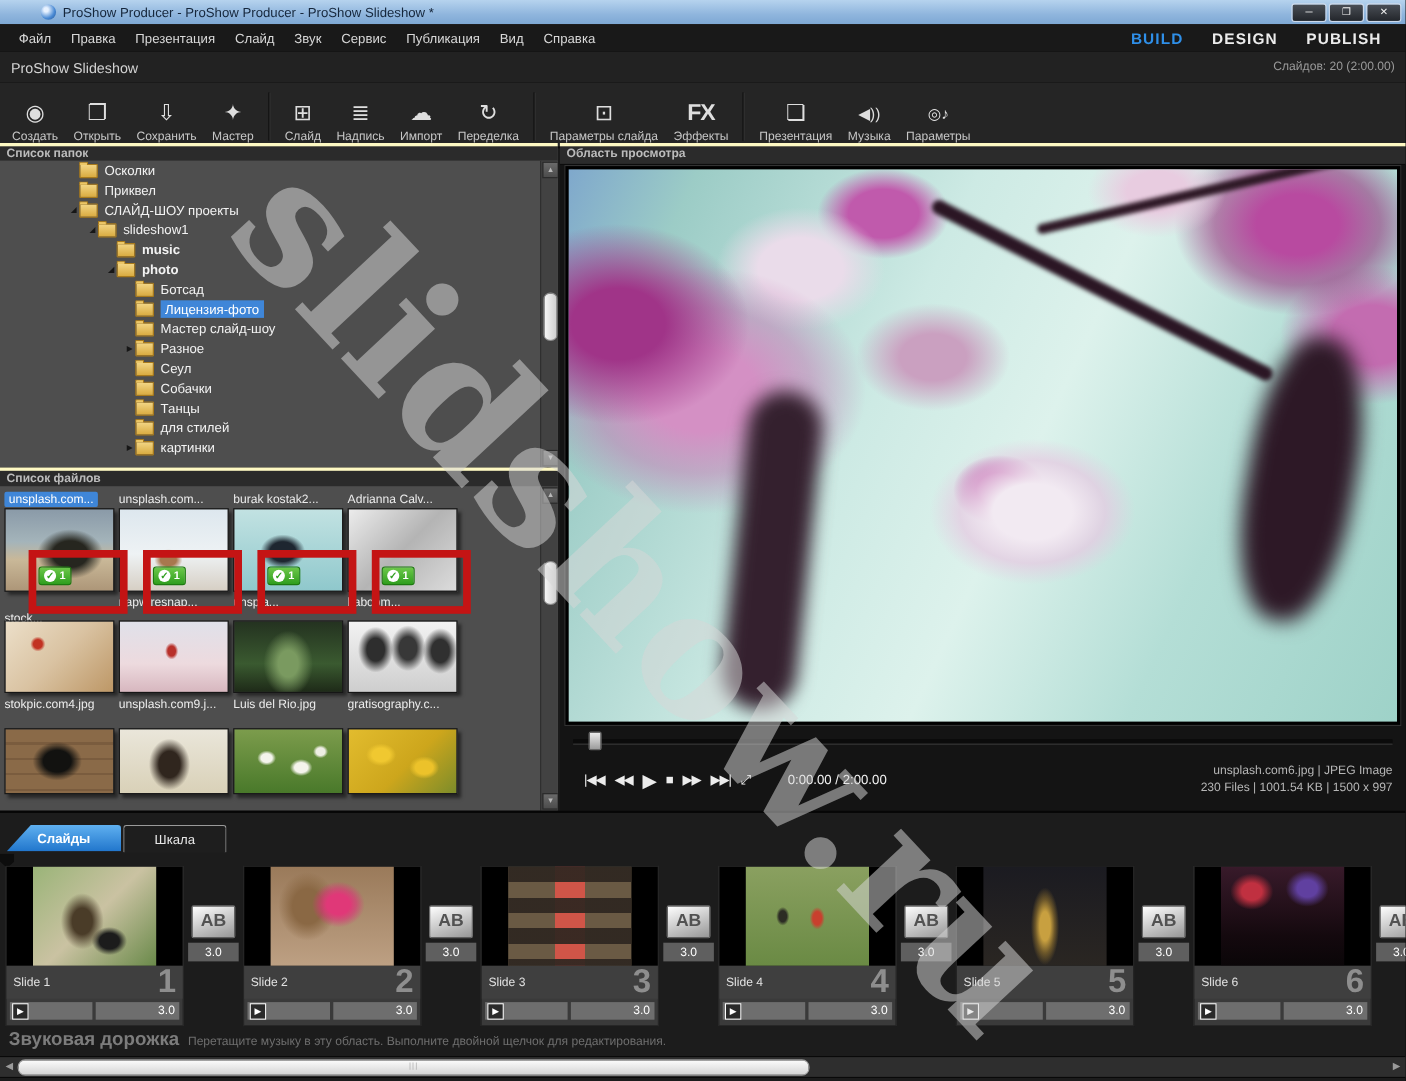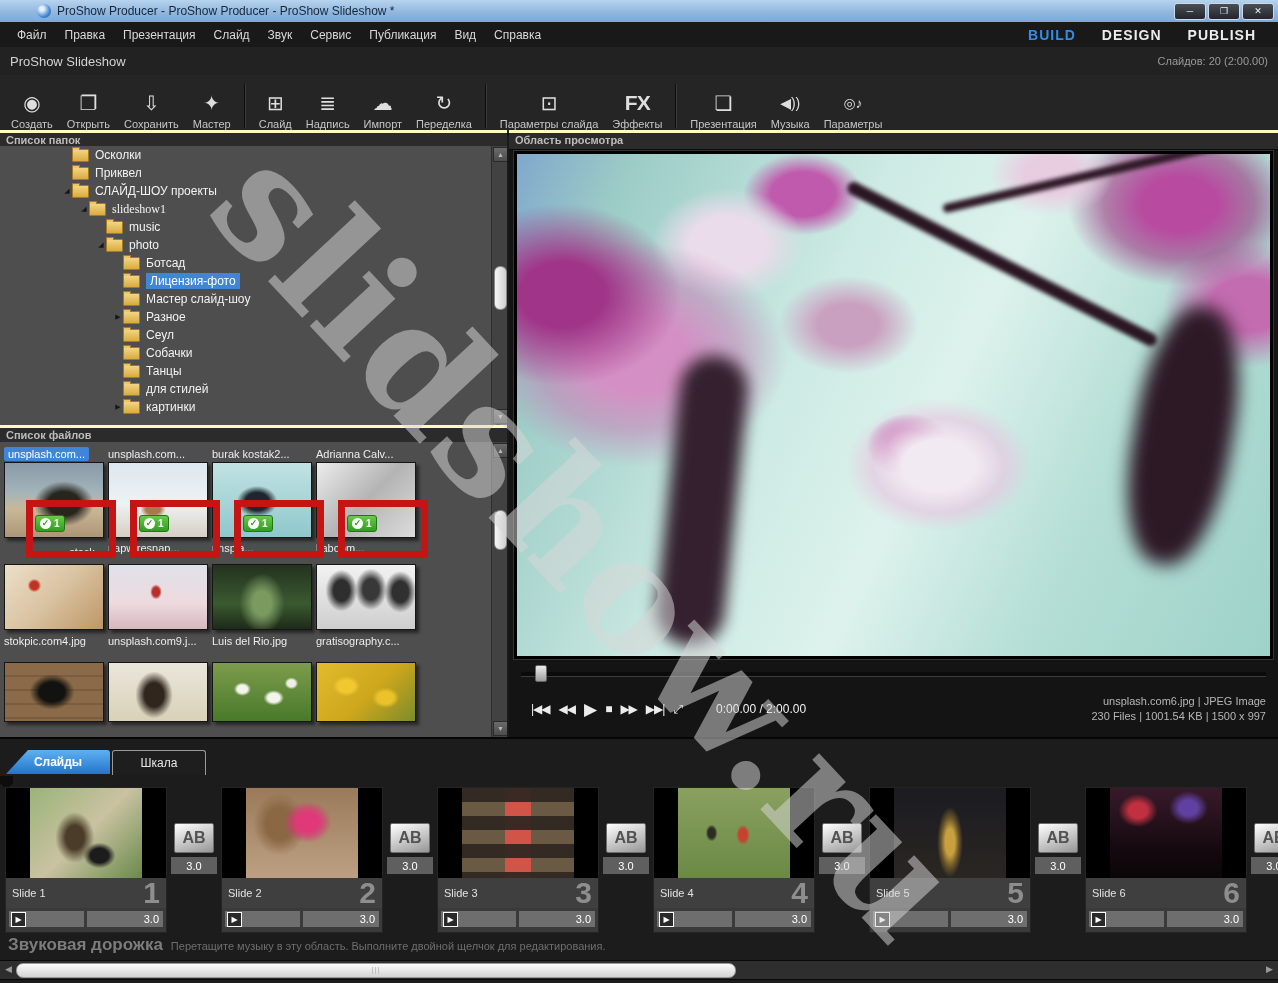--- a/index.html
+++ b/index.html
@@ -51,21 +51,21 @@
   
   .tree{position:absolute;top:16px;left:0;right:0;height:279px;background:#4e4e4e;overflow:hidden;
         border-bottom:1px solid #0c0c0c;}
   .trow{height:18px;display:flex;align-items:center;font-size:12px;color:#f2f2f2;white-space:nowrap;}
   .tarrow{width:10px;font-size:7px;color:#161616;text-align:center;flex:none;}
   .fold{width:15px;height:11px;flex:none;background:linear-gradient(#f2d584,#d9ab40);
         border:1px solid #a87a1c;border-radius:1px;position:relative;margin-right:6px;}
   .fold::before{content:"";position:absolute;top:-3px;left:-1px;width:6px;height:2px;background:#ecc768;
                 border:1px solid #a87a1c;border-bottom:none;border-radius:1px 1px 0 0;}
   .tlabel.sel{background:#3f86d8;color:#fff;padding:1px 4px;}
-  .d0{padding-left:62px;} .d1{padding-left:79px;font-family:Liberation Serif, serif;} .d2{padding-left:96px;} .d3{padding-left:113px;}
+  .d0{padding-left:62px;} .d1{padding-left:79px;} .d2{padding-left:96px;font-weight:bold;} .d3{padding-left:113px;}
 
   
   .vscroll{position:absolute;right:0;top:0;bottom:0;width:15px;background:#424242;border-left:1px solid #2e2e2e;}
   .varr{position:absolute;left:1px;width:13px;height:13px;background:linear-gradient(#6a6a6a,#4c4c4c);
         color:#b8b8b8;font-size:7px;text-align:center;line-height:13px;border:1px solid #2a2a2a;}
   .varr.up{top:1px;} .varr.dn{bottom:1px;}
   .vthumb{position:absolute;left:2px;width:11px;background:linear-gradient(90deg,#f6f6f6,#cfcfcf);
           border:1px solid #8a8a8a;border-radius:6px;}
 
   
@@ -420,21 +420,21 @@
       </div>
 
       <div class="fgrid-row" style="top:20px;">
         <div class="fcell">
           <div class="ft t1">
             <span class="badge">
                 <span class="check">✓</span>
                 <span>1</span>
               </span>
           </div>
-          <span class="fname" style="display:block;margin-top:8px;text-align:right;">stock...</span>
+          <span class="fname" style="display:block;margin-top:18px;">stock...</span>
           <div class="redbox"></div>
         </div>
         <div class="fcell">
           <div class="ft t2">
             <span class="badge">
                 <span class="check">✓</span>
                 <span>1</span>
               </span>
           </div>
           <span class="fname" style="display:block;margin-top:4px;">napwiresnap...</span>

